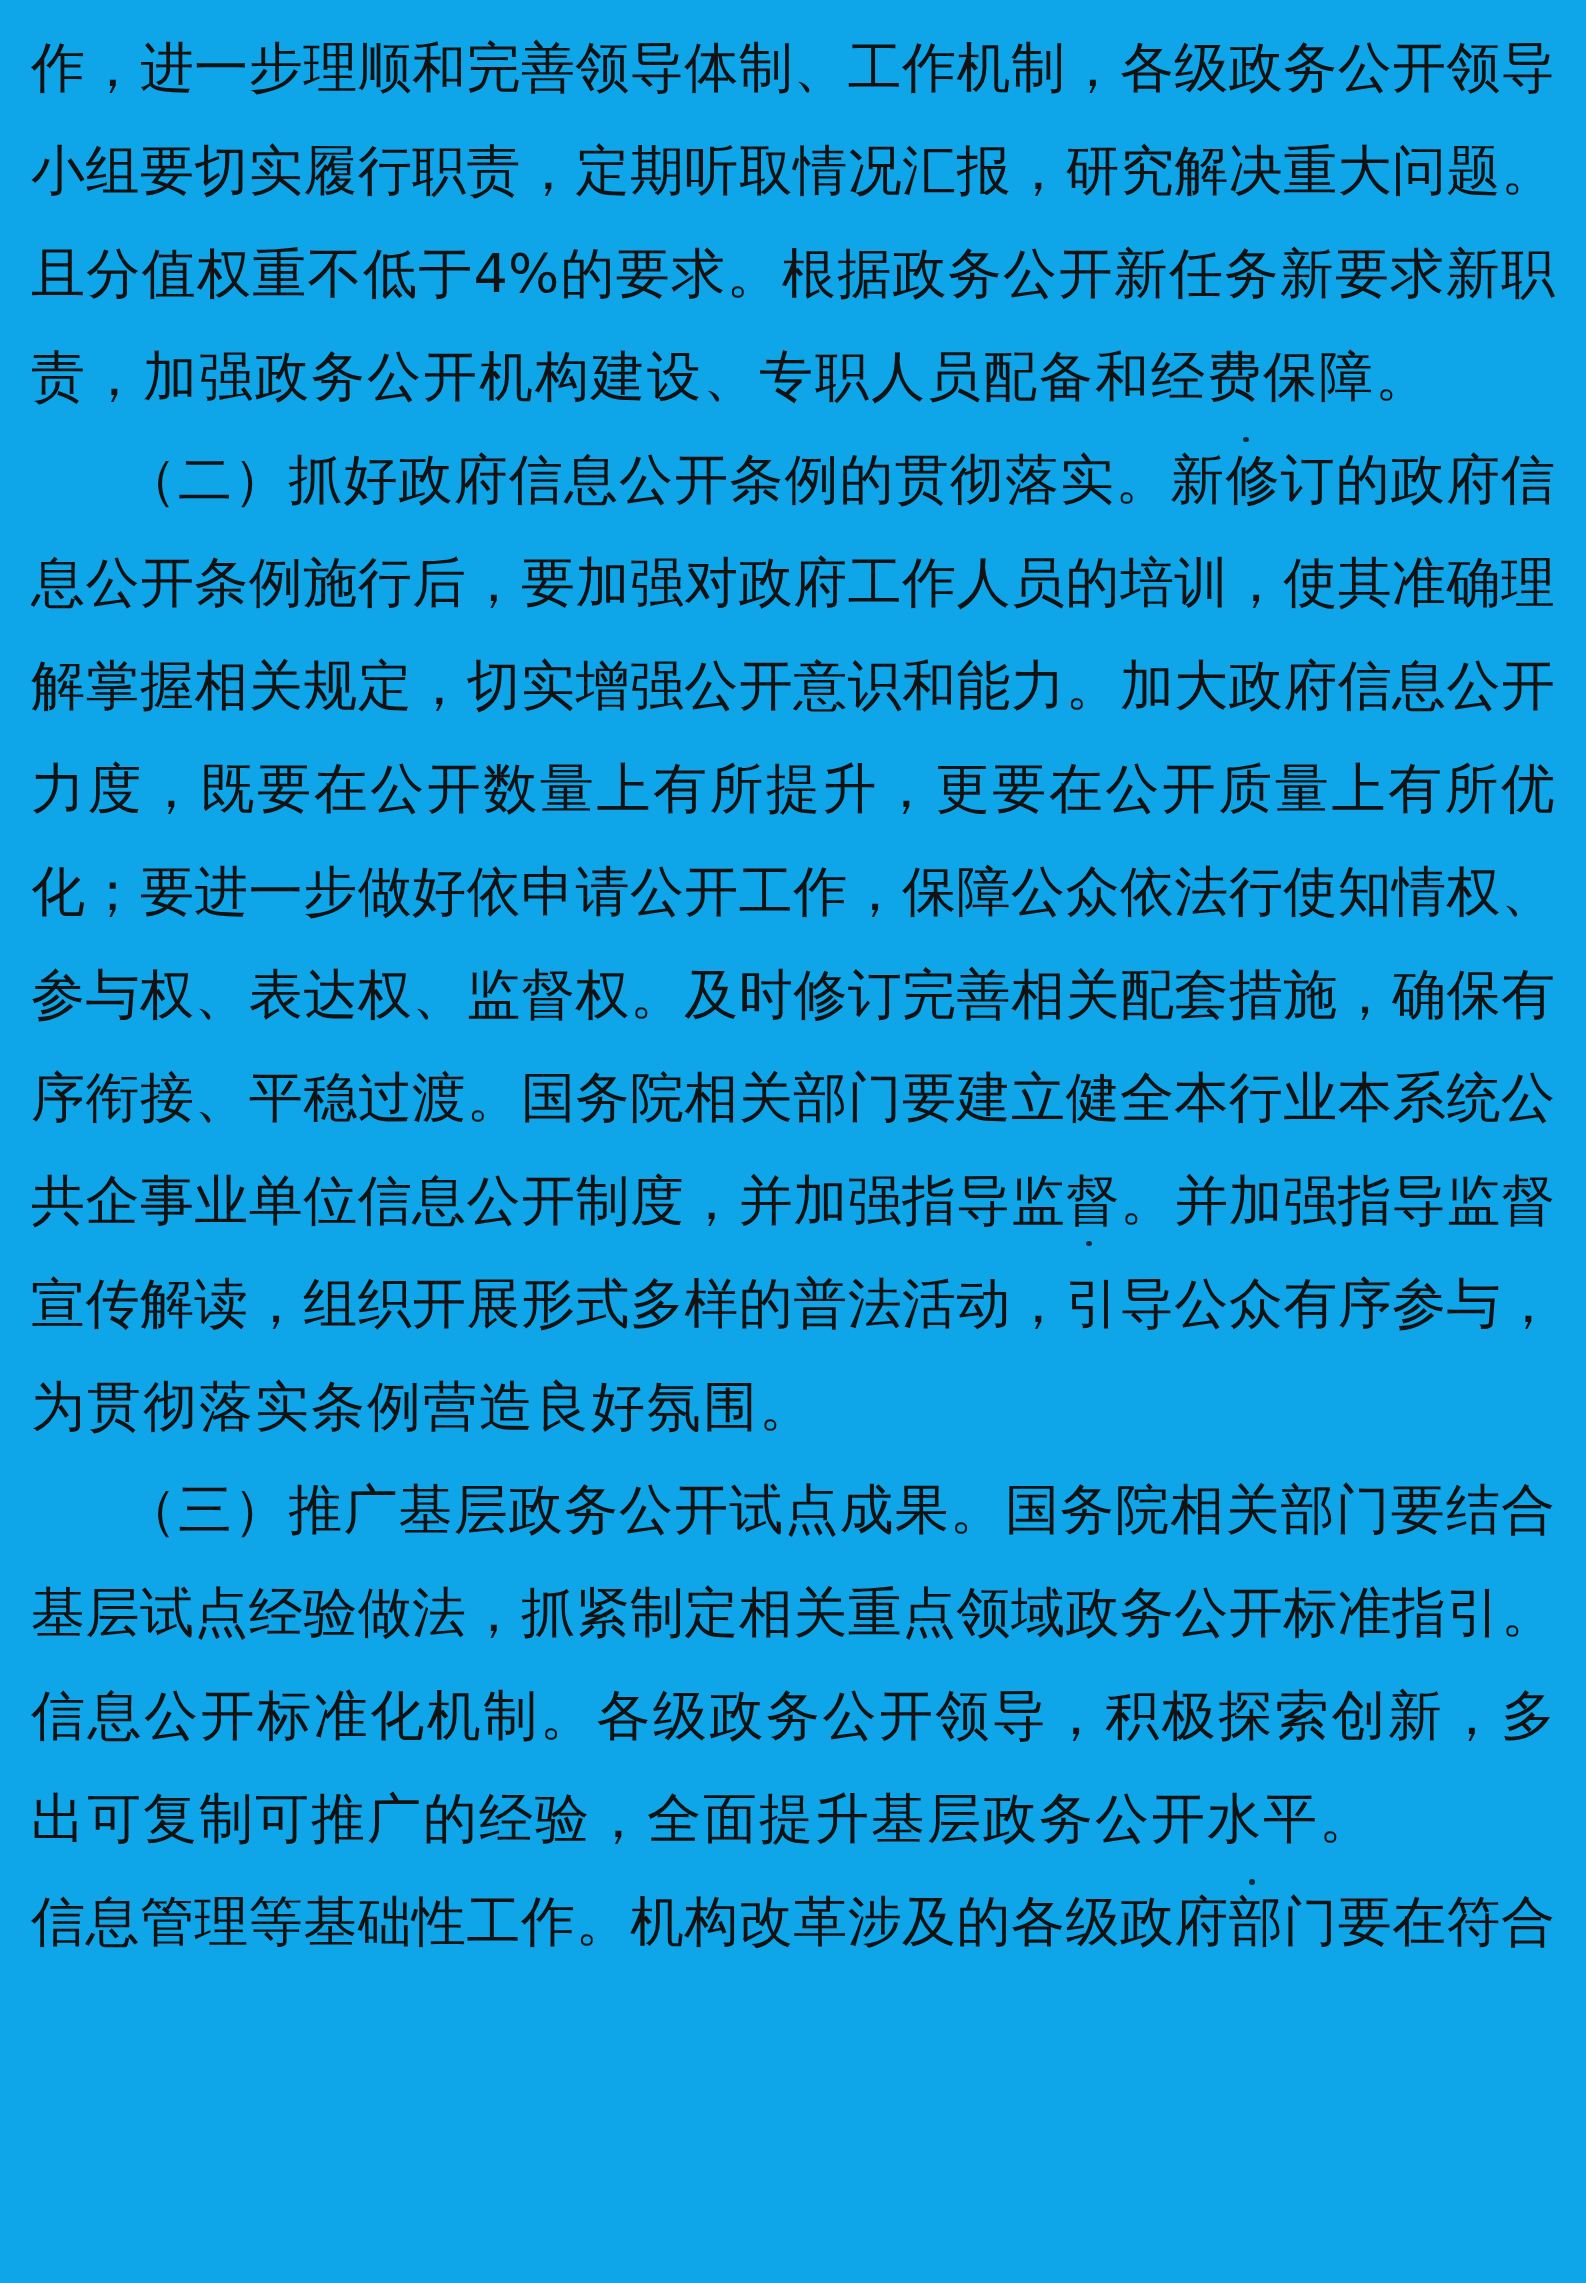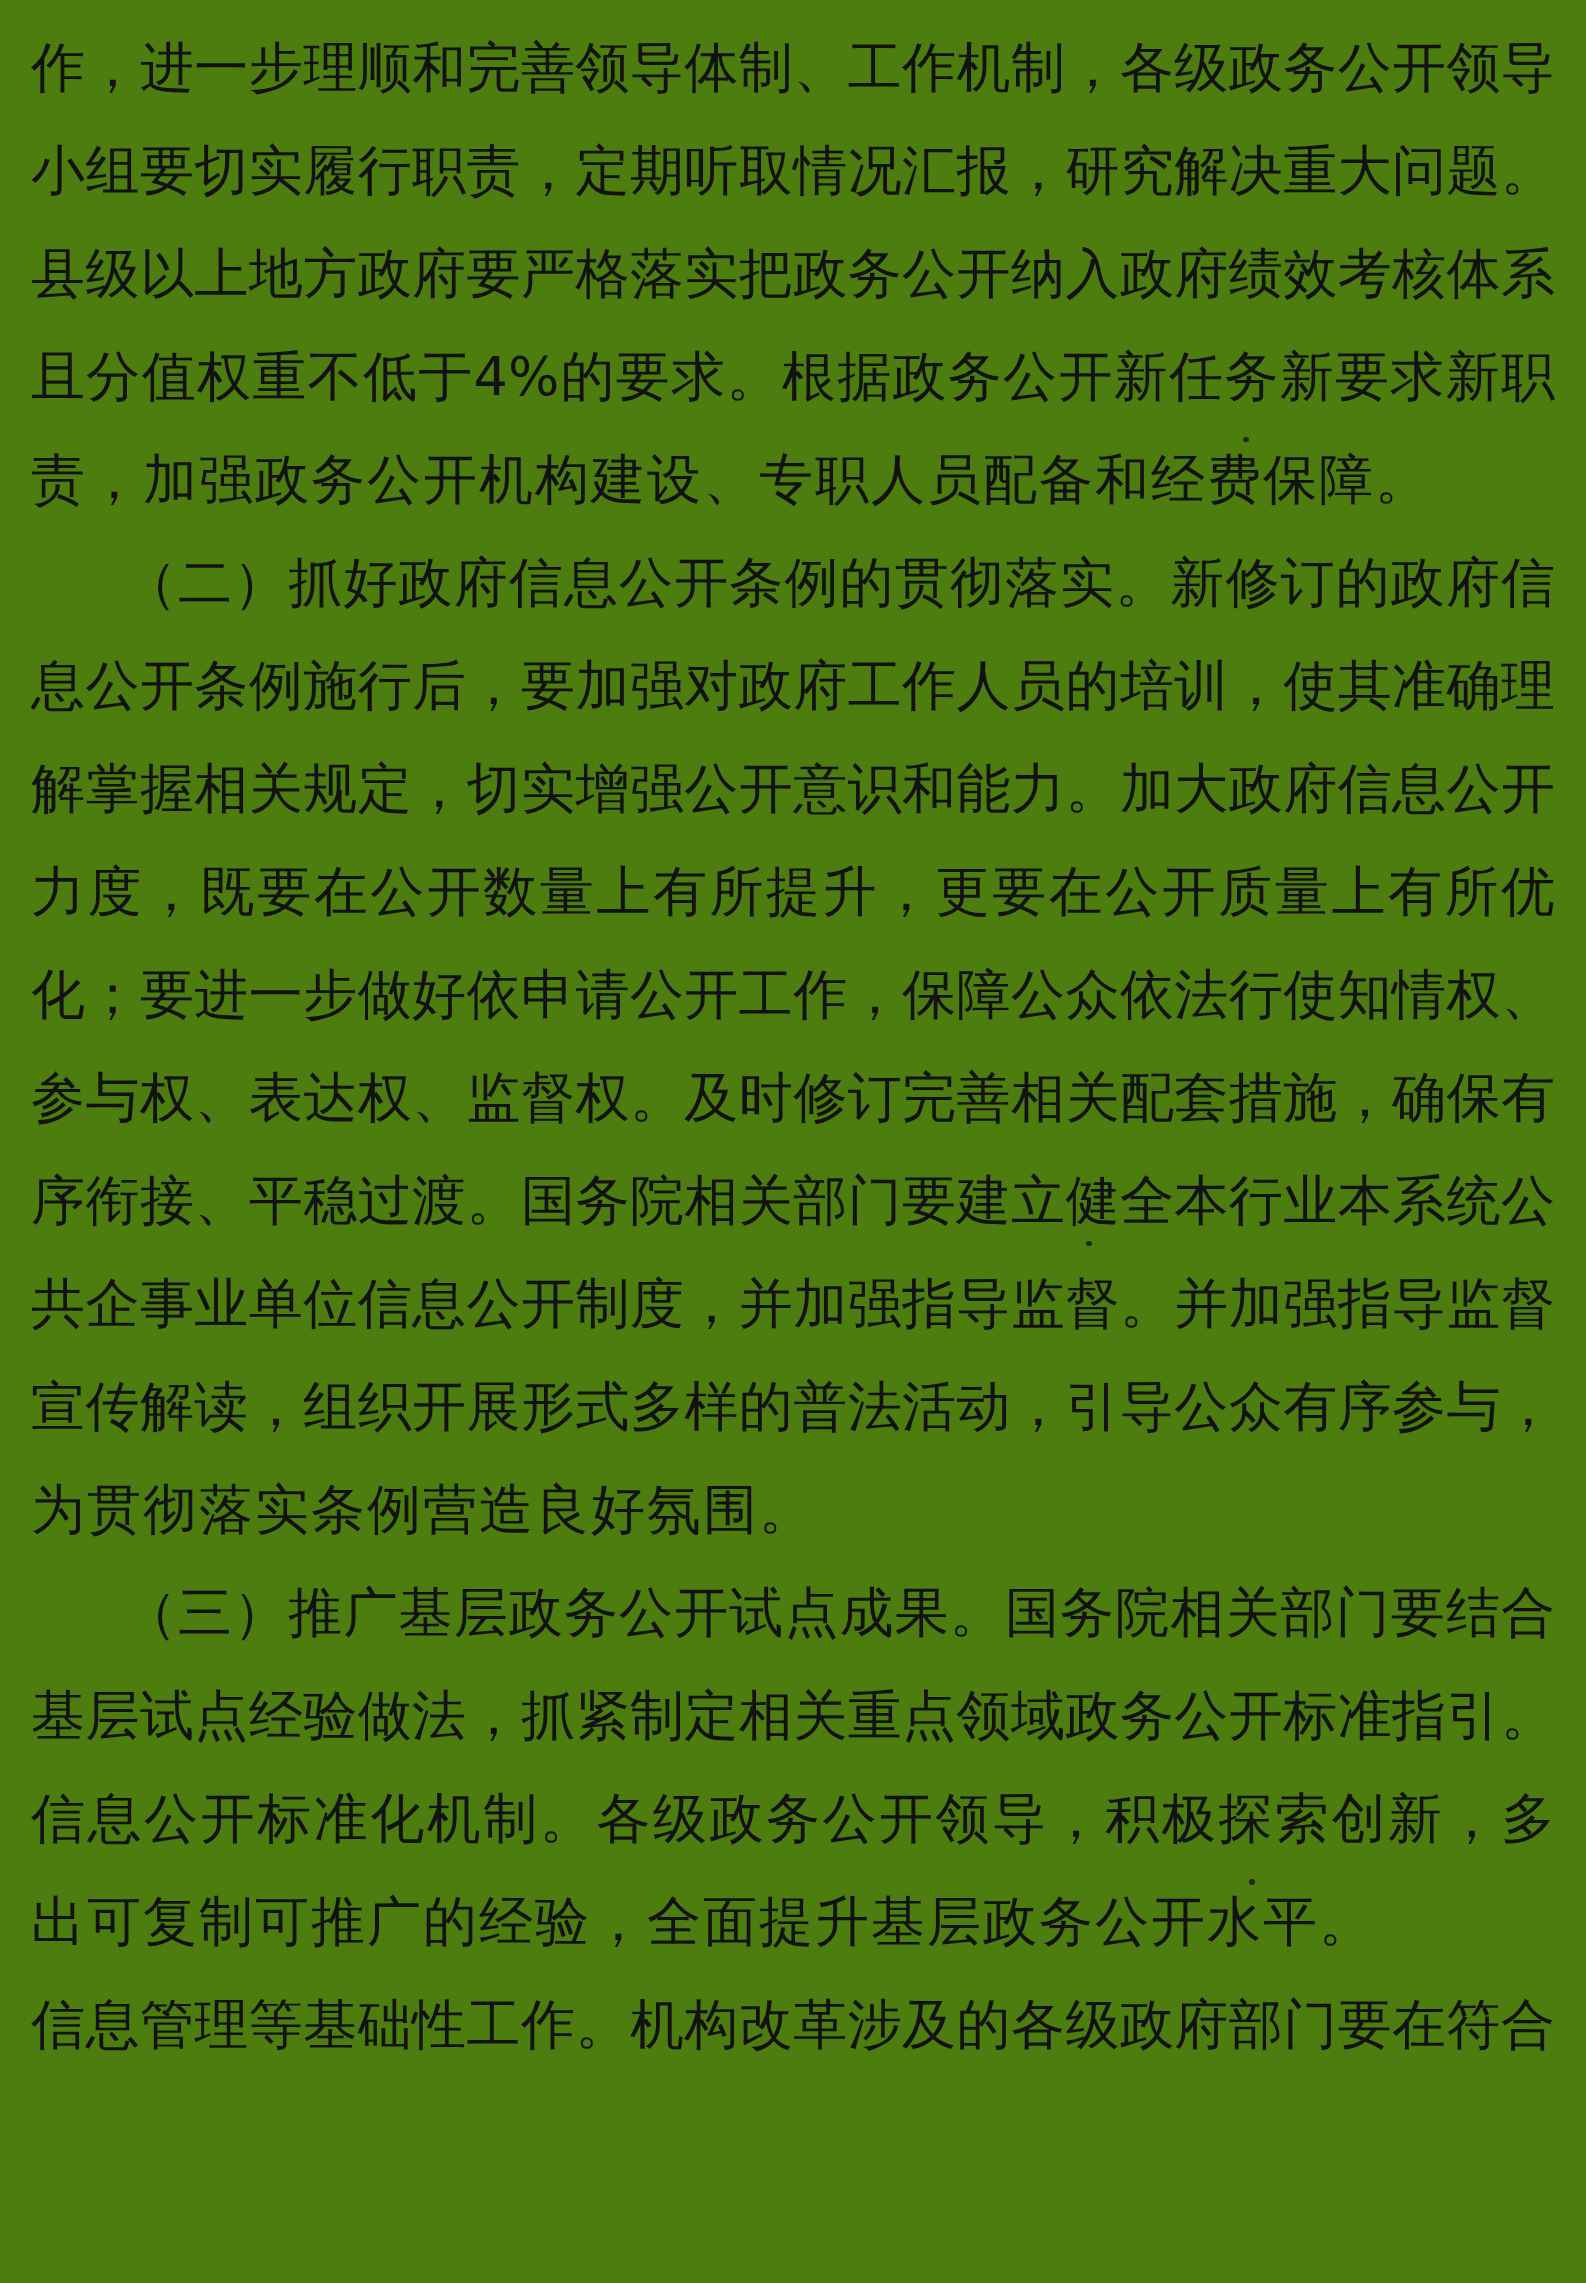--- a/index.html
+++ b/index.html
@@ -4,21 +4,21 @@
 <style>
   html, body {
     margin: 0;
     padding: 0;
     background: #ffffff;
   }
   .page {
     position: relative;
     width: 1586px;
     height: 2283px;
-    background: #4d7c0f;
+    background: #0ea5e9;
     overflow: hidden;
     font-family: "DejaVu Sans", sans-serif;
     color: #121212;
   }
   .text-block {
     position: absolute;
     top: 16px;
     left: 31px;
     width: 1524px;
   }
@@ -53,21 +53,20 @@
   .speck-2 { left: 1086px; top: 1241px; width: 6px; height: 5px; }
   .speck-3 { left: 1249px; top: 1879px; width: 6px; height: 6px; }
 </style>
 </head>
 <body>
 
 <div class="page">
   <div class="text-block" id="text-block">
       <div class="line"><span>作，进一步理顺和完善领导体制、工作机制，各级政务公开领导</span></div>
       <div class="line"><span>小组要切实履行职责，定期听取情况汇报，研究解决重大问题。</span></div>
-      <div class="line"><span>县级以上地方政府要严格落实把政务公开纳入政府绩效考核体系</span></div>
       <div class="line"><span>且分值权重不低于4%的要求。根据政务公开新任务新要求新职</span></div>
       <div class="line para-end"><span>责，加强政务公开机构建设、专职人员配备和经费保障。</span></div>
       <div class="line indent"><span class="heading-bold">（二）抓好政府信息公开条例的贯彻落实。</span><span>新修订的政府信</span></div>
       <div class="line"><span>息公开条例施行后，要加强对政府工作人员的培训，使其准确理</span></div>
       <div class="line"><span>解掌握相关规定，切实增强公开意识和能力。加大政府信息公开</span></div>
       <div class="line"><span>力度，既要在公开数量上有所提升，更要在公开质量上有所优</span></div>
       <div class="line"><span>化；要进一步做好依申请公开工作，保障公众依法行使知情权、</span></div>
       <div class="line"><span>参与权、表达权、监督权。及时修订完善相关配套措施，确保有</span></div>
       <div class="line"><span>序衔接、平稳过渡。国务院相关部门要建立健全本行业本系统公</span></div>
       <div class="line"><span>共企事业单位信息公开制度，并加强指导监督。并加强指导监督</span></div>

